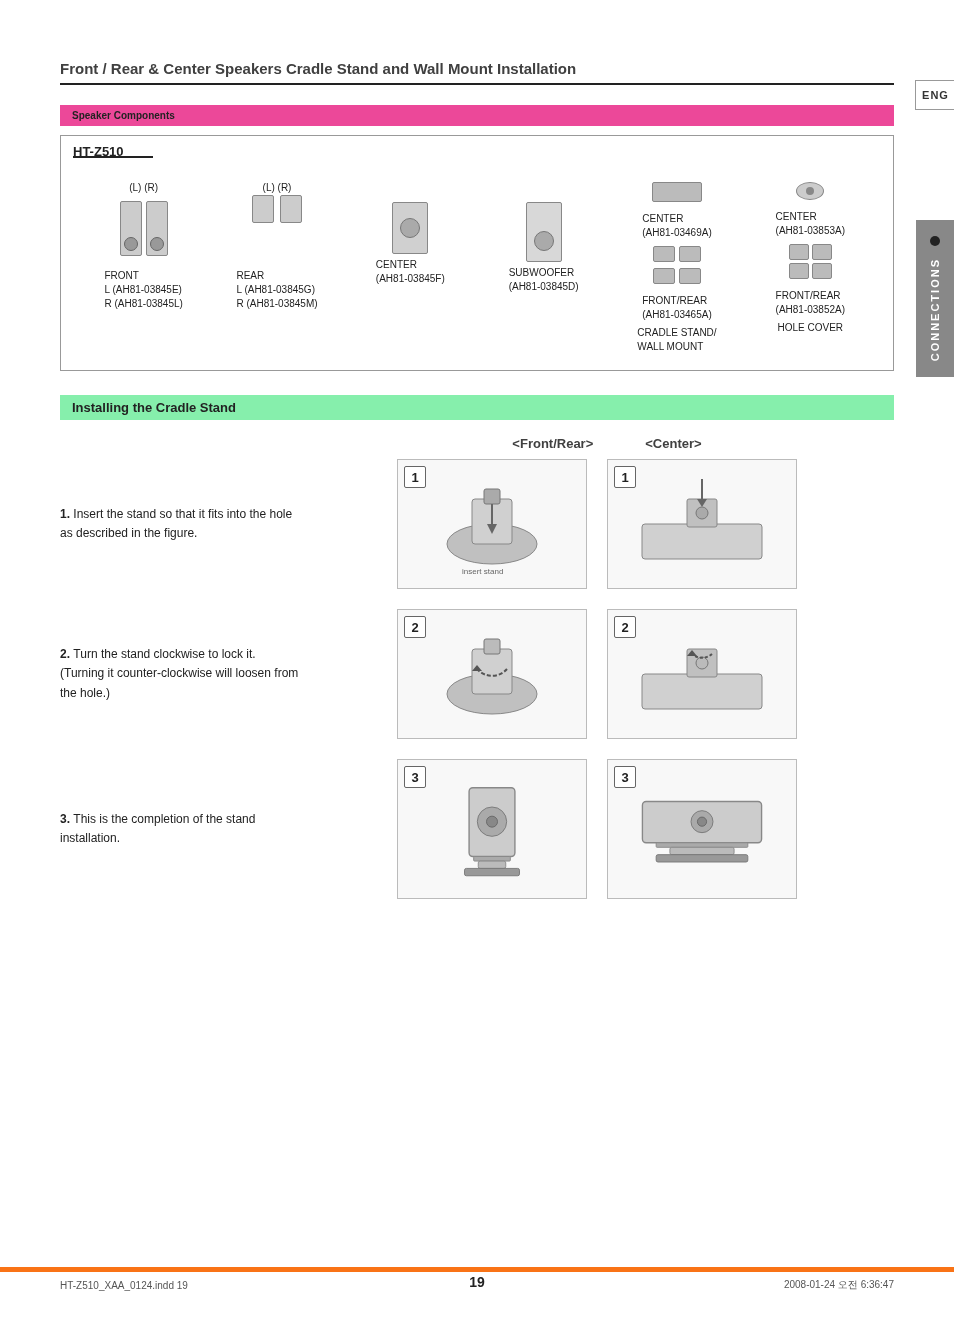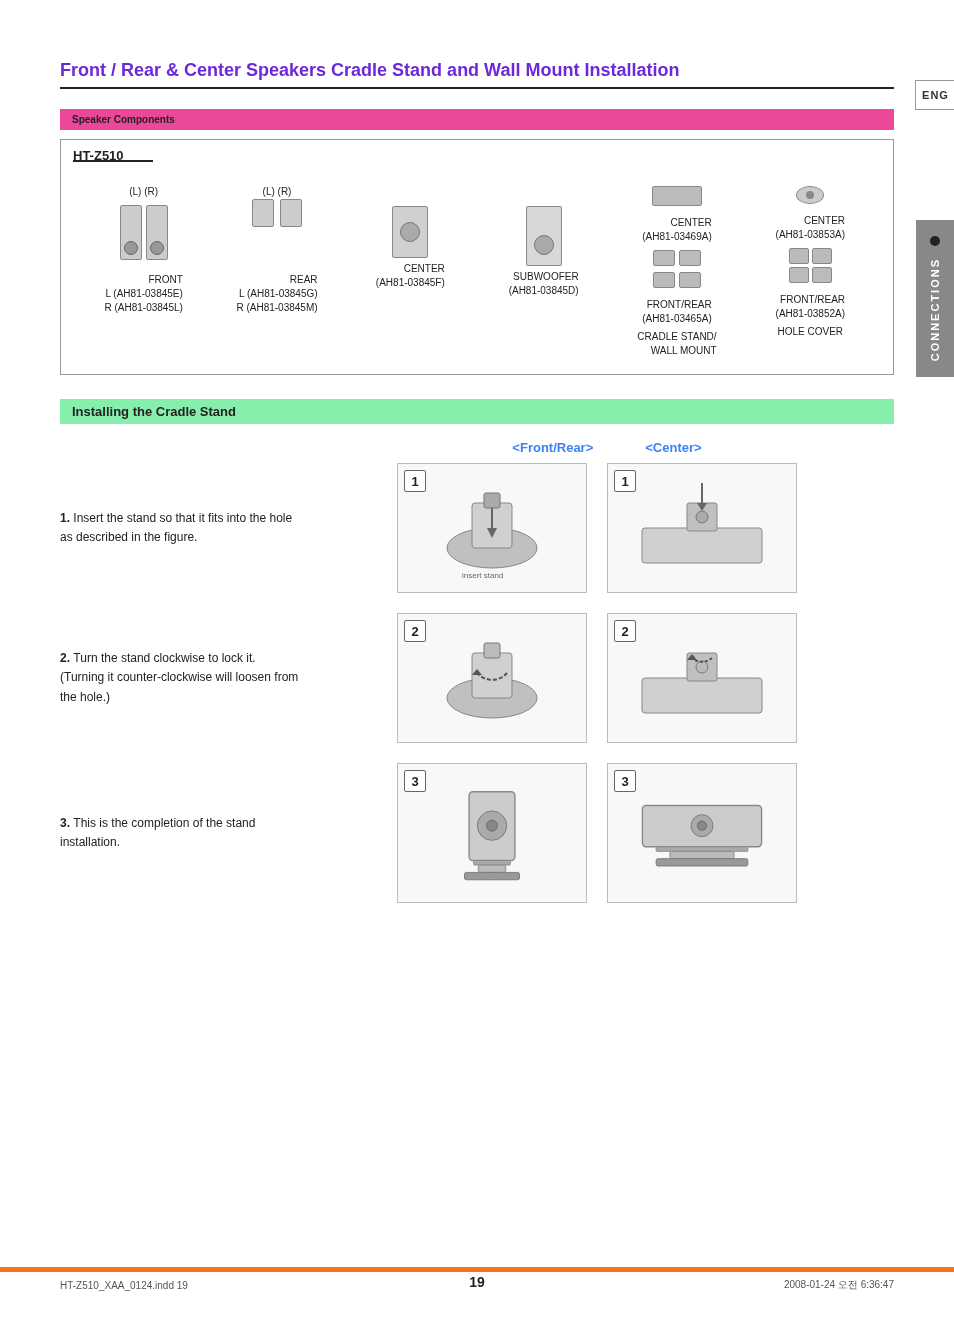--- a/index.html
+++ b/index.html
@@ -69,23 +69,23 @@
       writing-mode: vertical-rl;
       transform: rotate(180deg);
       font-size: 11px;
       font-weight: bold;
       color: #fff;
       letter-spacing: 2px;
     }
 
     
     .main-title {
-      font-size: 18px;
-      font-weight: bold;
-      color: #6d28d9;
+      font-size: 15px;
+      font-weight: bold;
+      color: #404040;
       border-bottom: 2px solid #222;
       padding-bottom: 6px;
       margin-bottom: 20px;
     }
 
     
     .section-header {
       background: #ec4899;
       padding: 5px 12px;
       font-size: 10px;
@@ -127,21 +127,21 @@
       align-items: flex-start;
       justify-content: space-around;
       margin-top: 20px;
       padding-top: 10px;
     }
 
     .speaker-item {
       display: flex;
       flex-direction: column;
       align-items: center;
-      text-align: right;
+      text-align: left;
       flex: 1;
     }
 
     .speaker-item .label {
       font-size: 10px;
       color: #222;
       margin-top: 4px;
       line-height: 1.4;
     }
 
@@ -296,21 +296,21 @@
     }
 
     .front-rear-label {
       display: flex;
       justify-content: center;
       gap: 52px;
       margin-left: 260px;
       margin-bottom: 8px;
       font-size: 13px;
       font-weight: bold;
-      color: #3b82f6;
+      color: #404040;
     }
 
     .steps-container {
       display: flex;
       flex-direction: column;
       gap: 0;
     }
 
     .step-row {
       display: flex;

